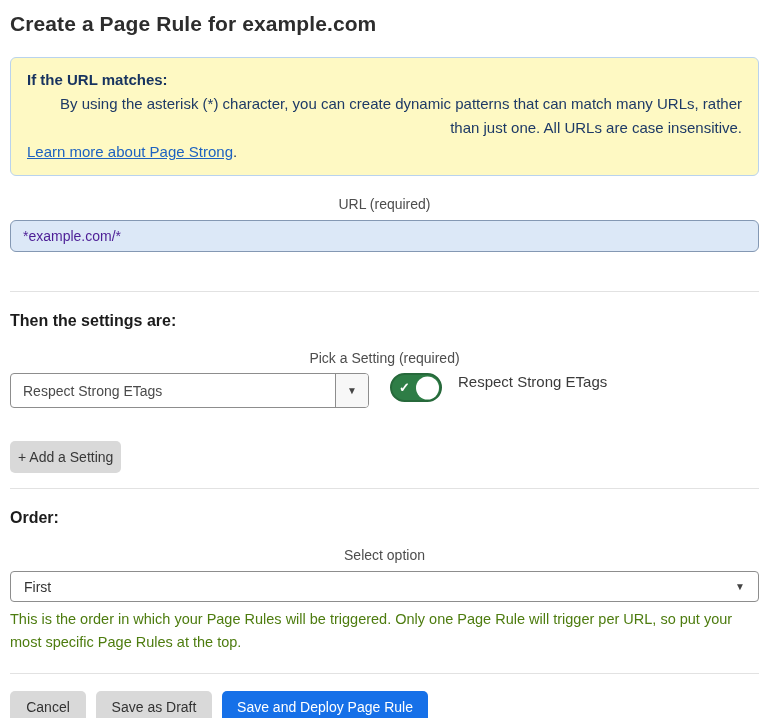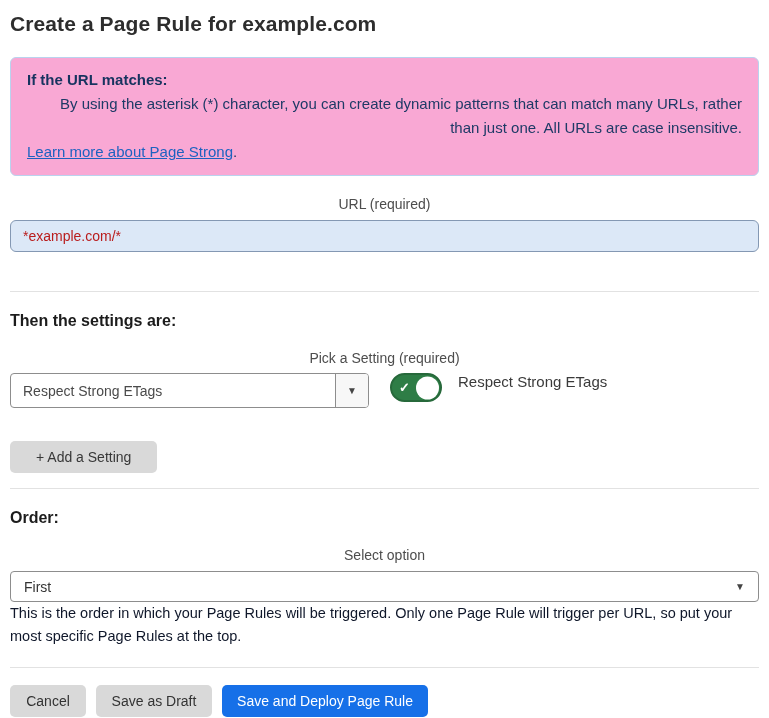--- a/index.html
+++ b/index.html
@@ -12,21 +12,21 @@
   }
   .container { padding: 10px 10px 0 10px; }
 
   .page-title {
     font-size: 21px; font-weight: 700; color: #2d2d2d;
     letter-spacing: 0.1px; line-height: 28px;
   }
 
   .info-box {
     margin-top: 19px;
-    background: #f9a8d4;
+    background: #fef9c3;
     border: 1px solid #b9d3ee;
     border-radius: 6px;
     padding: 10px 16px 11px 16px;
     color: #1e3a66;
     font-size: 15px;
     line-height: 24px;
   }
   .info-heading { font-weight: 700; color: #17335f; }
   .info-body { color: #1e3a66; text-align: right; }
   .info-link {
@@ -40,21 +40,21 @@
 
   .url-input {
     display: block;
     margin-top: 8px;
     width: 749px; height: 32px;
     background: #dce8f7;
     border: 1px solid #8498b3;
     border-radius: 6px;
     padding: 0 12px;
     font-family: "Liberation Sans", sans-serif;
-    font-size: 14px; color: #b91c1c;
+    font-size: 14px; color: #4c1d95;
   }
 
   hr.section-divider {
     border: none; border-top: 1px solid #e2e2e2; height: 0;
   }
   .hr-1 { margin-top: 39px; }
   .hr-2 { margin-top: 15px; }
   .hr-3 { margin-top: 19px; }
 
   .section-heading {
@@ -109,40 +109,40 @@
     width: 23px; height: 23px;
     background: #ffffff; border-radius: 50%;
   }
   .toggle-text {
     margin-left: 16px; font-size: 15px; color: #3a3a3a;
   }
 
   .add-setting-button {
     margin-top: 33px;
     background: #d9d9d9; border: none; border-radius: 5px;
-    height: 32px; padding: 0 26px;
+    height: 32px; padding: 0 8px;
     font-family: "Liberation Sans", sans-serif;
     font-size: 14px; color: #383838;
     cursor: pointer;
   }
 
   .order-select {
     margin-top: 8px;
     width: 749px; height: 31px;
     border: 1px solid #8d8d8d; border-radius: 4px;
     background: #ffffff;
     display: flex; align-items: center; justify-content: space-between;
     padding: 8px 13px;
     font-size: 14px; color: #333333;
     cursor: pointer;
   }
 
   .help-text {
-    margin-top: 0;
-    font-size: 14.5px; color: #0f172a; line-height: 23px;
+    margin-top: 6px;
+    font-size: 14.5px; color: #4d7c0f; line-height: 23px;
     width: 749px;
   }
 
   .footer-buttons {
     margin-top: 17px;
     display: flex; gap: 10px;
   }
   .btn {
     height: 32px; border: none; border-radius: 5px;
     font-family: "Liberation Sans", sans-serif;

